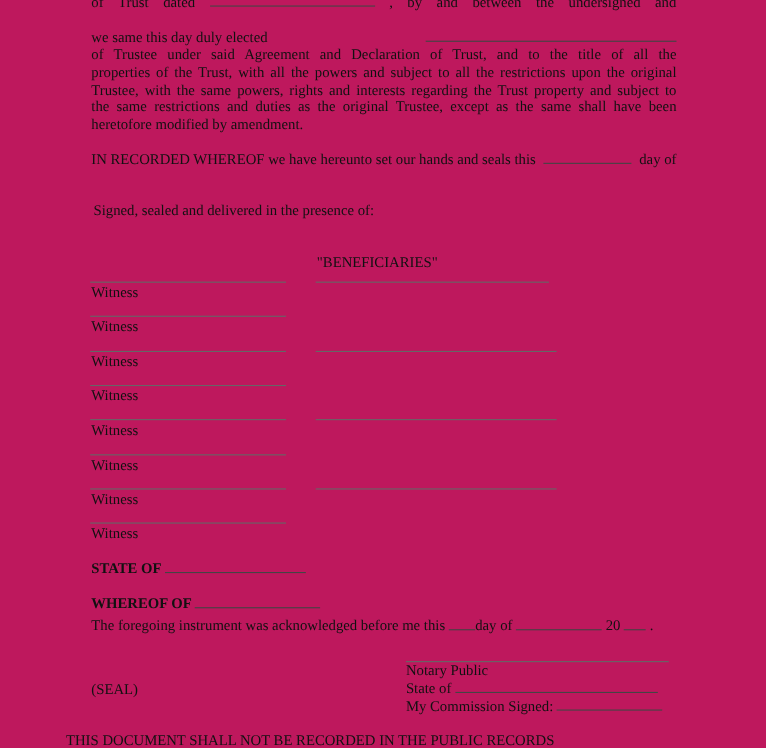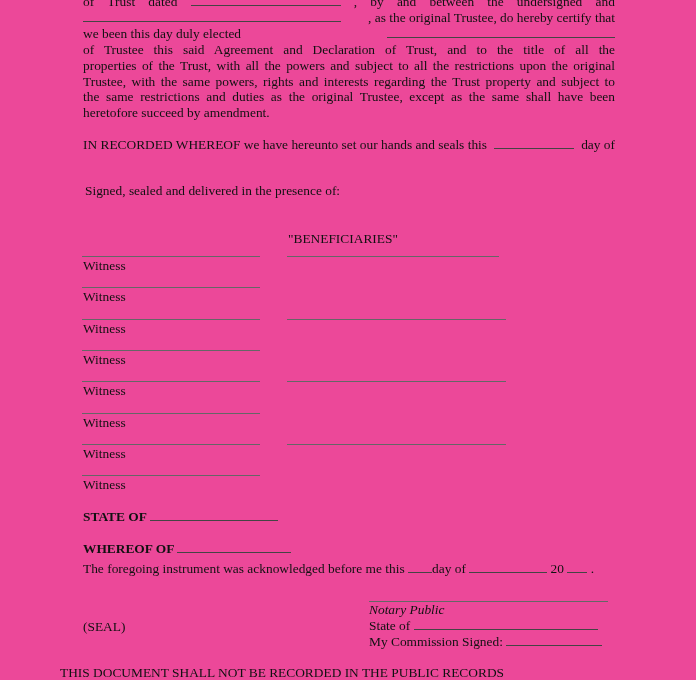--- a/index.html
+++ b/index.html
@@ -1,18 +1,18 @@
 <!DOCTYPE html>
 <html><head>
 <meta charset="utf-8">
 <style>
   html, body { margin: 0; padding: 0; background: #ffffff; }
   body { width: 696px; height: 680px; position: relative; overflow: hidden;
          font-family: "Liberation Serif", "DejaVu Serif", serif; color: #111; font-size: 13.4px; }
-  .page { position: absolute; left: 0; top: 0; width: 696px; height: 680px; background: #ec4899; }
+  .page { position: absolute; left: 0; top: 0; width: 696px; height: 680px; background: #be185d; }
   .line { position: absolute; left: 83px; width: 532px; white-space: nowrap; line-height: 16px; }
   .just { text-align: justify; text-align-last: justify; }
   .blank { display: inline-block; border-bottom: 1px solid #444; height: 11px; vertical-align: baseline; }
   .rule { position: absolute; height: 0; border-top: 1px solid #666; }
   .lbl { position: absolute; white-space: nowrap; line-height: 16px; }
   .bold { font-weight: bold; }
 </style>
 </head>
 <body>
 
@@ -25,35 +25,31 @@
     <span class="blank" style="width:150px;"></span>
     <span>,</span>
     <span>by</span>
     <span>and</span>
     <span>between</span>
     <span>the</span>
     <span>undersigned</span>
     <span>and</span>
   </div>
 
-  <div class="line" style="top:10px; display:flex; justify-content:space-between;">
-    <span class="blank" style="width:258px;"></span>
-    <span>, as the original Trustee, do hereby certify that</span>
-  </div>
 
   <div class="line" style="top:26px; display:flex; justify-content:space-between;">
-    <span>we been this day duly elected</span>
+    <span>we same this day duly elected</span>
     <span class="blank" style="width:228px;"></span>
   </div>
 
-  <div class="line just" style="top:42px;">of Trustee this said Agreement and Declaration of Trust, and to the title of all the</div>
+  <div class="line just" style="top:42px;">of Trustee under said Agreement and Declaration of Trust, and to the title of all the</div>
   <div class="line just" style="top:74px;">Trustee, with the same powers, rights and interests regarding the Trust property and subject to</div>
   <div class="line just" style="top:58px;">properties of the Trust, with all the powers and subject to all the restrictions upon the original</div>
   <div class="line just" style="top:89px;">the same restrictions and duties as the original Trustee, except as the same shall have been</div>
-  <div class="line" style="top:105px;">heretofore succeed by amendment.</div>
+  <div class="line" style="top:105px;">heretofore modified by amendment.</div>
 
   <div class="line" style="top:137px; display:flex; justify-content:space-between;">
     <span>IN RECORDED WHEREOF we have hereunto set our hands and seals this</span>
     <span class="blank" style="width:80px;"></span>
     <span>day of</span>
   </div>
 
   <div class="lbl" style="left:85px; top:183px;">Signed, sealed and delivered in the presence of:</div>
 
   <div class="lbl" style="left:288px; top:231px;">"BENEFICIARIES"</div>
@@ -100,21 +96,21 @@
   <div class="lbl" style="left:83px; top:561px;">
     <span>The foregoing instrument was acknowledged before me this</span>
     <span class="blank" style="width:24px;"></span><span>day of</span>
     <span class="blank" style="width:78px;"></span>
     <span>20</span>
     <span class="blank" style="width:20px;"></span>
     <span>.</span>
   </div>
 
   <div class="rule" style="left:369px; width:239px; top:601px;"></div>
-  <div class="lbl" style="left:369px; top:602px;font-style:italic;">Notary Public</div>
+  <div class="lbl" style="left:369px; top:602px;">Notary Public</div>
   <div class="lbl" style="left:369px; top:618px;">
     <span>State of</span>
     <span class="blank" style="width:184px;"></span>
   </div>
   <div class="lbl" style="left:369px; top:634px;">
     <span>My Commission Signed:</span>
     <span class="blank" style="width:96px;"></span>
   </div>
 
   <div class="lbl" style="left:83px; top:619px;">(SEAL)</div>

